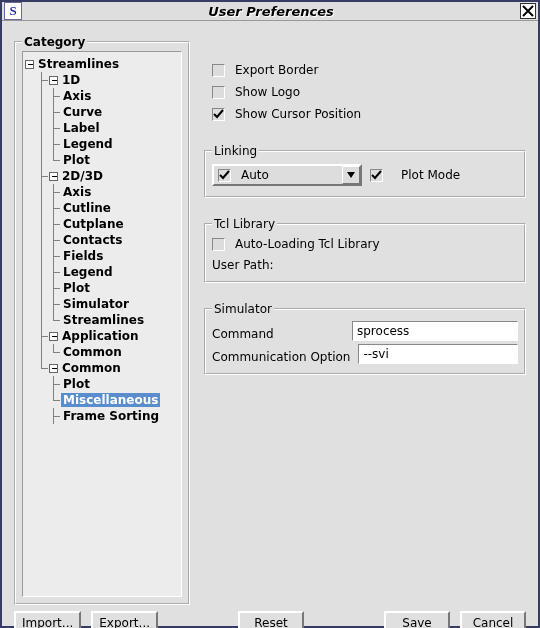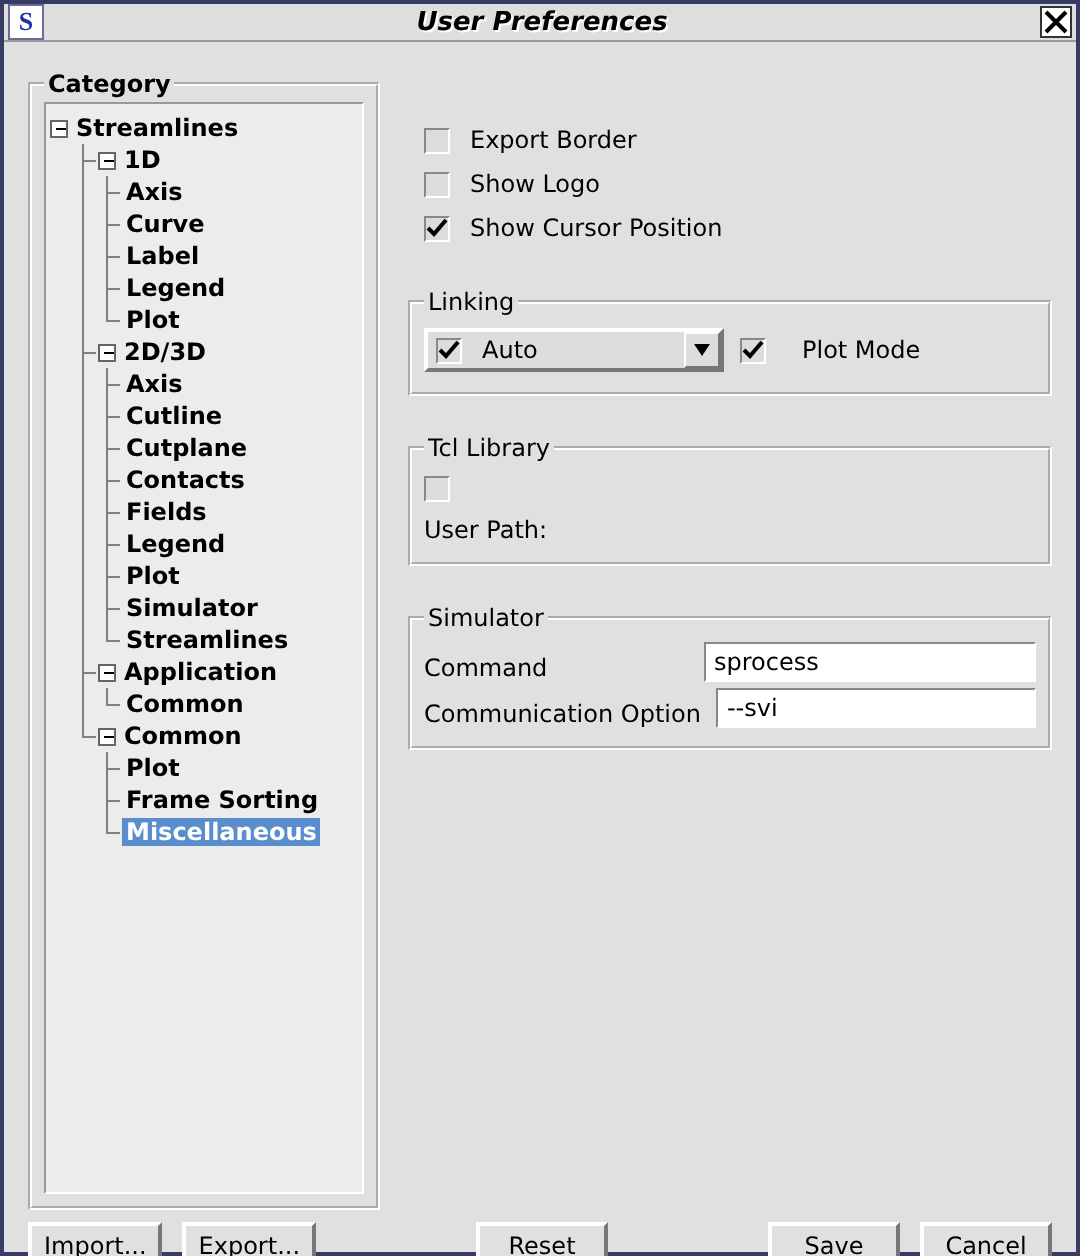--- a/index.html
+++ b/index.html
@@ -411,28 +411,28 @@
           </div>
           <div class="tree-row">
             <span class="tree-indent" style="width: 14px;"></span>
             <span class="tree-branch vert-only" style="visibility: hidden;"></span>
             <span class="tree-branch"></span>
             <span class="tree-label">Plot</span>
           </div>
           <div class="tree-row">
             <span class="tree-indent" style="width: 14px;"></span>
             <span class="tree-branch vert-only" style="visibility: hidden;"></span>
-            <span class="tree-branch"></span>
-            <span class="tree-label">Frame Sorting</span>
-          </div>
-          <div class="tree-row">
-            <span class="tree-indent" style="width: 14px;"></span>
-            <span class="tree-branch vert-only" style="visibility: hidden;"></span>
             <span class="tree-branch last"></span>
             <span class="tree-label selected">Miscellaneous</span>
+          </div>
+          <div class="tree-row">
+            <span class="tree-indent" style="width: 14px;"></span>
+            <span class="tree-branch vert-only" style="visibility: hidden;"></span>
+            <span class="tree-branch"></span>
+            <span class="tree-label">Frame Sorting</span>
           </div>
         </div>
     </fieldset>
 
     <div class="rightpane">
 
       <div>
         <div class="checkbox-row">
           <span class="cb" id="cb-export-border">
             
@@ -481,20 +481,21 @@
           <span>Plot Mode</span>
         </div>
       </fieldset>
 
       <fieldset>
         <legend>Tcl Library</legend>
         <div class="checkbox-row">
           <span class="cb indent" id="cb-autoload">
             
           </span>
+          <span class="cb-label">Auto-Loading Tcl Library</span>
         </div>
         <div class="form-row">
           <span class="form-label">User Path:</span>
         </div>
       </fieldset>
 
       <fieldset>
         <legend>Simulator</legend>
         <div class="form-row">
           <span class="form-label wide">Command</span>

